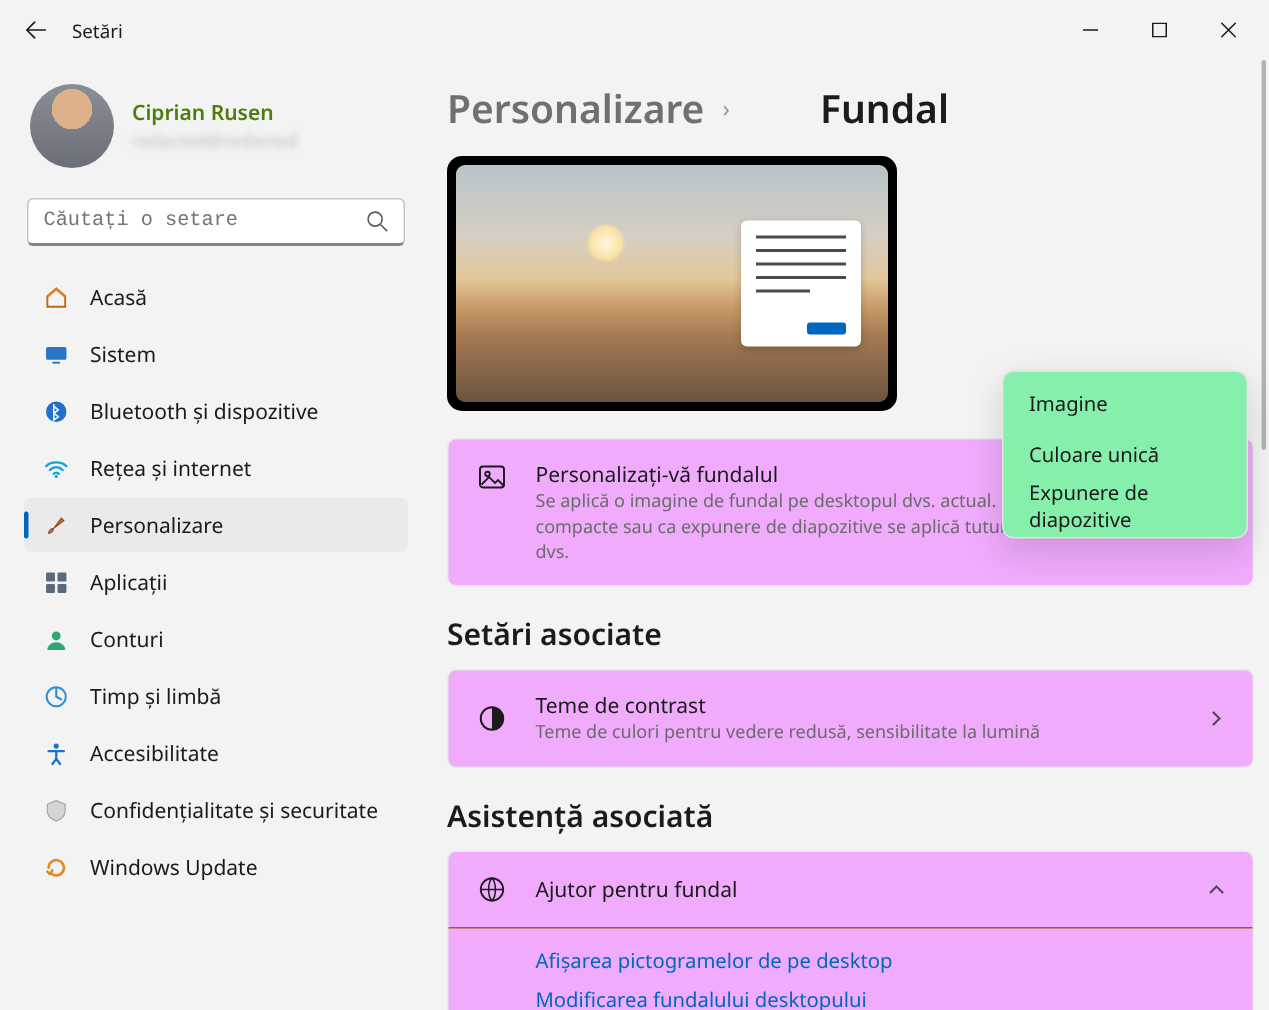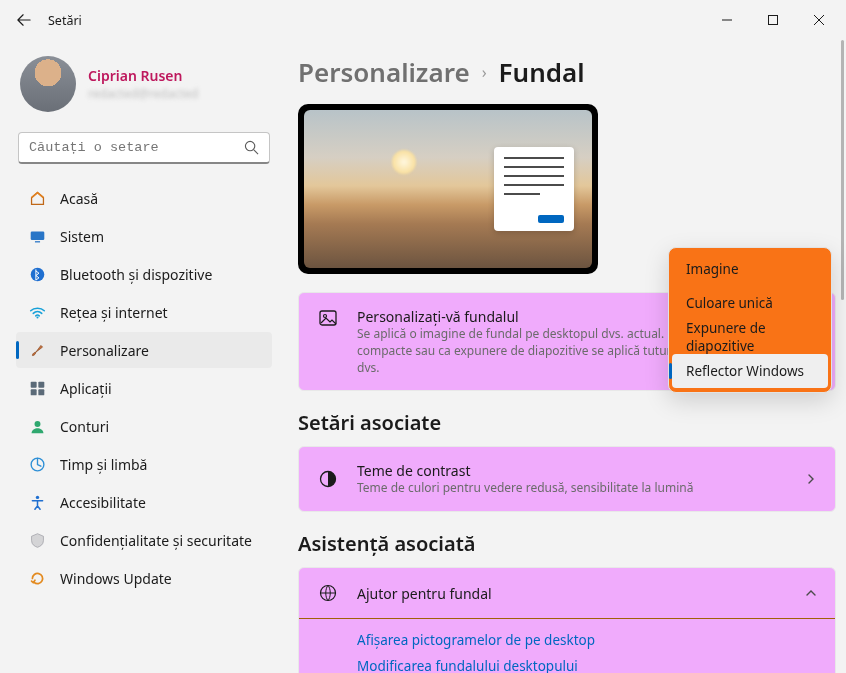--- a/index.html
+++ b/index.html
@@ -7,53 +7,53 @@
   .titlebar { display: flex; align-items: center; height: 40px; padding: 0 4px; }
   .back-btn { width: 40px; height: 40px; display:flex; align-items:center; justify-content:center; cursor:pointer; }
   .app-title { font-size: 12.5px; color:#1b1b1b; margin-left: 4px; }
   .win-controls { margin-left:auto; display:flex; }
   .win-btn { width: 46px; height: 40px; display:flex; align-items:center; justify-content:center; cursor:pointer; }
   .layout { display:flex; height: calc(100% - 40px); }
   .sidebar { width: 280px; padding: 10px 8px 10px 16px; display:flex; flex-direction:column; }
   .profile { display:flex; align-items:center; gap:12px; padding: 6px 4px 16px 4px; }
   .avatar { width:56px; height:56px; border-radius:50%; background: radial-gradient(circle at 50% 30%, #dcb18a 0 28%, transparent 28%), linear-gradient(#8a8f97, #6a6f77); position:relative; overflow:hidden; }
   .profile-text { display:flex; flex-direction:column; }
-  .profile-name { font-size:14px; font-weight:600; color:#be185d; }
+  .profile-name { font-size:14px; font-weight:600; color:#4d7c0f; }
   .profile-sub { font-size:12px; color:#bfbfbf; filter: blur(2px); }
   .searchbox { display:flex; align-items:center; border:1px solid #c5c5c5; border-bottom:2px solid #868686; border-radius:4px; background:#fff; height:32px; margin: 4px 2px 16px 2px; padding: 0 10px; }
   .searchbox input { border:none; outline:none; flex:1; font-size:13.5px; background:transparent; color:#333;font-family:Liberation Mono, monospace; }
   .nav { display:flex; flex-direction:column; gap:2px; }
   .nav-item { display:flex; align-items:center; gap:14px; height:36px; border-radius:4px; padding:0 10px 0 12px; font-size:14px; color:#1b1b1b; cursor:pointer; position:relative; }
   .nav-item.active { background:#eaeaea; }
   .nav-item.active::before { content:""; position:absolute; left:0; top:9px; bottom:9px; width:3px; background:#0067c0; border-radius:2px; }
   .nav-icon { width:18px; height:18px; display:flex; align-items:center; justify-content:center; }
   .main { flex:1; padding: 8px 10px 0 18px; overflow:auto; height:100%; position:relative; }
   .scroll-indicator { position:absolute; right:2px; top:0; width:3px; height:260px; background:#b4b4b4; border-radius:2px; }
   .breadcrumb { display:flex; align-items:center; gap:12px; margin: 6px 0 14px 0; }
   .bc-parent { font-size:26px; font-weight:600; color:#707070; cursor:pointer; }
   .bc-sep { color:#9a9a9a; font-size:16px; }
-  .bc-current { font-size:26px; font-weight:600; color:#1b1b1b; }
+  .bc-current { font-size:26px; font-weight:600; color:#1b1b1b;margin-left:48px; }
   .preview { width:300px; height:170px; border-radius:10px; background:#000; padding:6px; margin-bottom: 18px; }
   .preview-inner { width:100%; height:100%; border-radius:6px; background: linear-gradient(180deg, #b8c3c8 0%, #d6cfc3 30%, #e3c79a 48%, #c89a67 60%, #a57a53 72%, #6c5440 100%); position:relative; overflow:hidden; }
   .sun { position:absolute; width:24px; height:24px; border-radius:50%; background: radial-gradient(circle, #fff8e0, #f5d380); top:40px; left:88px; filter: blur(1px); }
   .preview-card { position:absolute; right:18px; top:50%; transform:translateY(-50%); width:80px; height:84px; background:#fff; border-radius:4px; box-shadow:0 2px 6px rgba(0,0,0,0.2); padding:10px 10px; }
   .preview-line { height:2px; background:#4b4b4b; margin-bottom:7px; }
   .preview-line.short { width:60%; }
   .preview-btn { position:absolute; bottom:8px; right:10px; width:26px; height:8px; background:#0067c0; border-radius:2px; }
   .card { background:#f0abfc; border:1px solid #e8e8e8; border-radius:6px; margin-bottom:10px; }
   .card-row { display:flex; align-items:center; gap:18px; padding:14px 18px; }
   .card-icon { width:22px; height:22px; display:flex; align-items:center; justify-content:center; color:#1b1b1b; }
   .card-text { flex:1; }
   .card-title { font-size:14px; color:#1b1b1b; }
   .card-sub { font-size:12px; color:#6b6b6b; line-height:1.4; }
   .chev { color:#4b4b4b; }
   .section-hdr { font-size:20px; font-weight:600; color:#1b1b1b; margin: 18px 0 10px 0; }
   .help-links { padding: 0 18px 12px 58px; display:flex; flex-direction:column; gap:8px; border-top:1px solid #a16207; padding-top:12px; }
   .help-link { color:#0067c0; font-size:13.5px; cursor:pointer; }
-  .dropdown { position:absolute; top:207px; right:14px; width:164px; background:#f97316; border:1px solid #e2e2e2; border-radius:8px; box-shadow:0 8px 24px rgba(0,0,0,0.15); padding:4px 0; z-index:50; }
+  .dropdown { position:absolute; top:207px; right:14px; width:164px; background:#86efac; border:1px solid #e2e2e2; border-radius:8px; box-shadow:0 8px 24px rgba(0,0,0,0.15); padding:4px 0; z-index:50; }
   .dd-item { height:34px; display:flex; align-items:center; padding:0 14px; font-size:13.5px; color:#1b1b1b; cursor:pointer; position:relative; border-radius:4px; margin:0 3px; }
   .dd-item.selected { background:#efefef; }
   .dd-item.selected::before { content:""; position:absolute; left:-3px; top:9px; bottom:9px; width:3px; background:#0067c0; border-radius:2px; }
   .personalize-card .card-row { align-items:flex-start; padding-right:54px; }
   .personalize-chev { position:absolute; right:34px; top:50%; transform:translateY(-50%); }
   .personalize-card { position:relative; }
 </style>
 </head>
 <body>
 
@@ -281,16 +281,15 @@
       <div class="help-links">
         <span class="help-link">Afișarea pictogramelor de pe desktop</span>
         <span class="help-link">Modificarea fundalului desktopului</span>
       </div>
     </div>
 
     <div class="dropdown">
       <div class="dd-item">Imagine</div>
       <div class="dd-item">Culoare unică</div>
       <div class="dd-item">Expunere de diapozitive</div>
-      <div class="dd-item selected">Reflector Windows</div>
     </div>
   </div>
 </div>
 
 </body></html>

